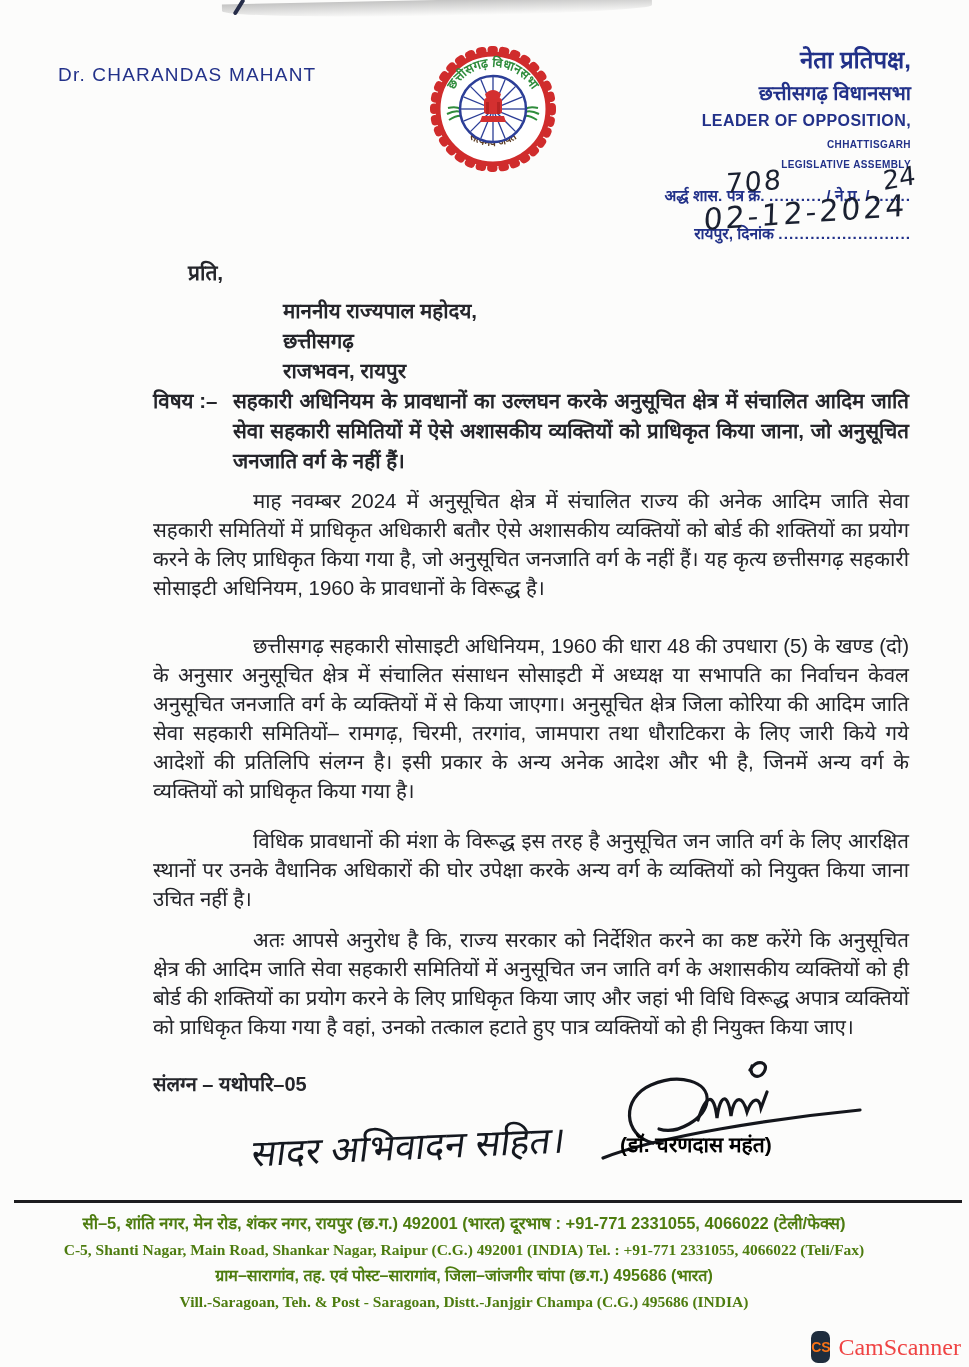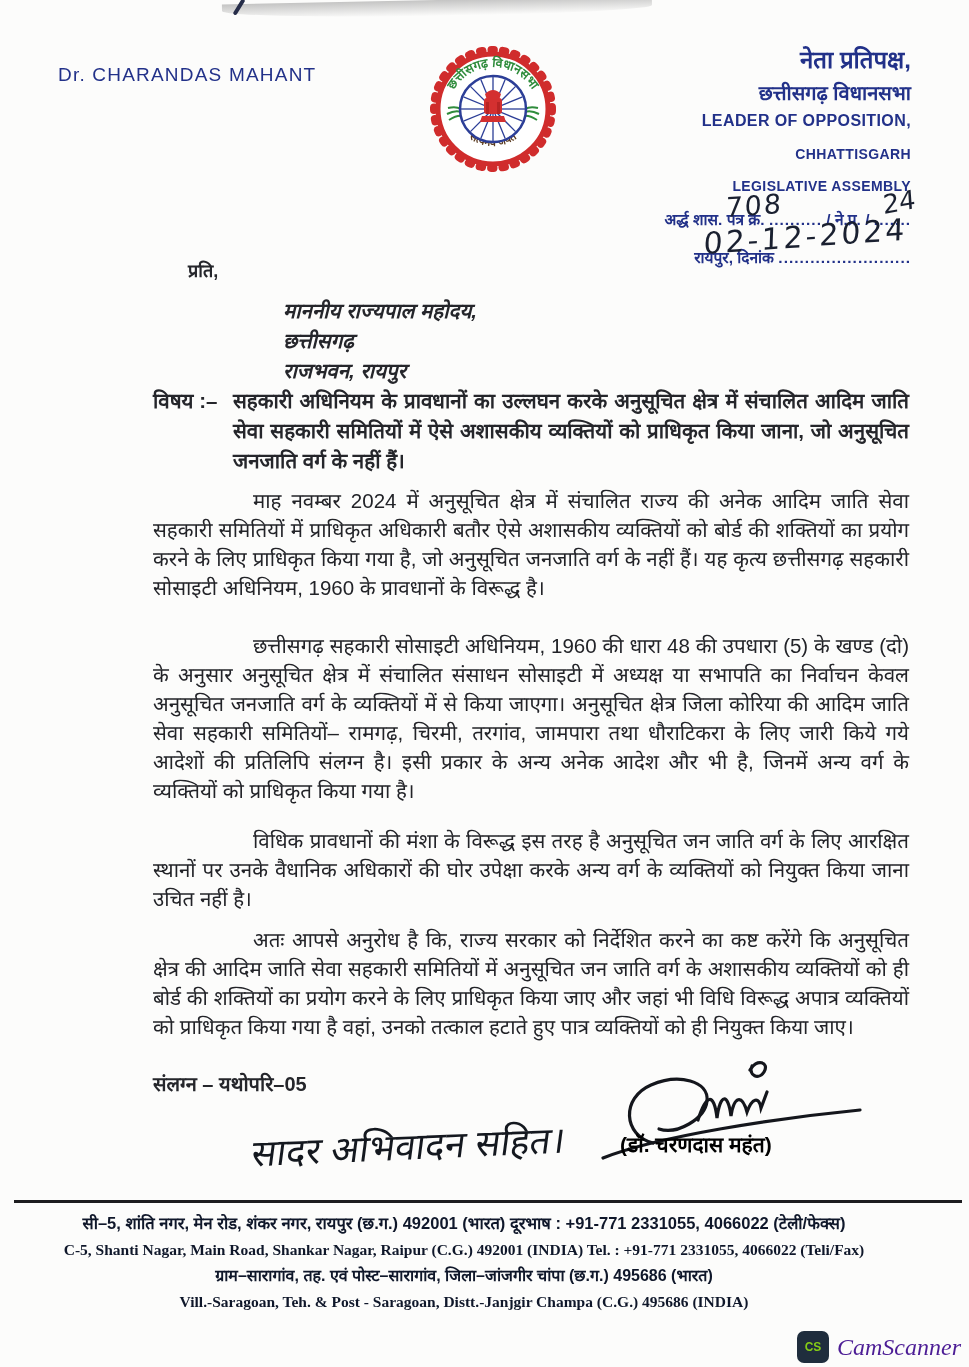--- a/index.html
+++ b/index.html
@@ -21,34 +21,34 @@
   }
   
   .name-block { position:absolute; left:58px; top:56px; color:#223189; }
   .name-hi { font-size:28px; font-weight:700; letter-spacing:.5px; }
   .name-en { font-size:19px; font-weight:400; letter-spacing:1.2px; margin-top:8px; }
   .emblem { position:absolute; left:425px; top:36px; }
   .right-block { position:absolute; right:58px; top:42px; width:360px; text-align:right; color:#223189; }
   .title-hi { font-size:24px; font-weight:700; }
   .org-hi   { font-size:20px; font-weight:600; margin-top:4px; }
   .title-en { font-size:16px; font-weight:700; margin-top:6px; letter-spacing:.4px; }
-  .org-en   { font-size:14px; font-weight:700; letter-spacing:.4px; margin-top:16px; }
+  .org-en   { font-size:10px; font-weight:700; letter-spacing:.4px; margin-top:9px; }
   .ref-row  { position:relative; margin-top:14px; font-size:15.5px; font-weight:600; white-space:nowrap; }
   .date-row { position:relative; margin-top:16px; font-size:15.5px; font-weight:600; white-space:nowrap; }
   .dots { letter-spacing:1px; }
   .hand {
     position:absolute; color:#1a2030; font-weight:500;
     font-family:"DejaVu Sans",sans-serif; transform-origin:left bottom;
   }
   .hand-ref1 { right:128px; top:-16px; font-size:27px; transform:rotate(-4deg) skewX(-6deg); letter-spacing:2px;}
   .hand-ref2 { right:-6px;  top:-18px; font-size:26px; transform:rotate(-10deg) skewX(-6deg); }
   .hand-date { right:4px;   top:-20px; font-size:30px; transform:rotate(-4deg) skewX(-6deg); letter-spacing:3px; }
   
-  .recipient-salutation { position:absolute; left:188px; top:258px; font-size:18px; font-weight:600; }
-  .recipient-lines { position:absolute; left:283px; top:296px; font-size:20.5px; line-height:30px;font-style:italic; }
+  .recipient-salutation { position:absolute; left:188px; top:258px; font-size:21px; font-weight:600; }
+  .recipient-lines { position:absolute; left:283px; top:296px; font-size:20.5px; line-height:30px; }
   .recipient-lines .r0 { font-weight:700; }
   .recipient-lines .r1, .recipient-lines .r2 { font-weight:600; }
   .subject { position:absolute; left:153px; top:386px; width:756px; display:flex; font-weight:700; font-size:20.5px; line-height:30px; }
   .subject-label { flex:0 0 80px; }
   .subject-text  { flex:1; text-align:justify; }
   .para {
     position:absolute; left:153px; width:756px;
     font-size:20.5px; line-height:29px; font-weight:500;
     text-align:justify; text-indent:100px; color:#222328;
   }
@@ -56,33 +56,33 @@
   .enclosure { position:absolute; left:153px; top:1070px; font-size:20px; font-weight:600; }
   .handwritten-note {
     position:absolute; left:252px; top:1118px; width:380px;
     font-size:37px; color:#14181f; font-weight:500;
     transform:rotate(-2.5deg) skewX(-10deg); white-space:nowrap;
   }
   .signature-block { position:absolute; left:598px; top:1048px; width:270px; }
   .signatory { position:absolute; left:620px; top:1130px; font-size:21px; font-weight:700; color:#000000; white-space:nowrap; }
   
   .footer-rule { position:absolute; left:14px; top:1200px; width:948px; height:3px; background:#1d1d1f; }
-  .footer { position:absolute; left:0; top:1210px; width:928px; text-align:center; color:#0f172a; }
+  .footer { position:absolute; left:0; top:1210px; width:928px; text-align:center; color:#4d7c0f; }
   .footer .f0 { font-size:16.5px; font-weight:700; line-height:27px; }
   .footer .f1 { font-size:15.5px; font-weight:600; line-height:26px; font-family:"Liberation Serif","DejaVu Serif",serif; }
   .footer .f2 { font-size:16px;   font-weight:700; line-height:26px; }
   .footer .f3 { font-size:15.5px; font-weight:600; line-height:26px; font-family:"Liberation Serif","DejaVu Serif",serif; }
   
   .camscanner { position:absolute; right:8px; bottom:4px; display:flex; align-items:center; gap:8px; }
   .cs-badge {
-    width:32px; height:32px; border-radius:7px; background:#1f2d3d;
-    color:#84cc16; font-weight:700; font-size:12px;
+    width:19px; height:32px; border-radius:7px; background:#1f2d3d;
+    color:#f97316; font-weight:700; font-size:14px;
     display:flex; align-items:center; justify-content:center;
   }
-  .cs-label { font-family:"Liberation Serif","DejaVu Serif",serif; font-size:24px; color:#4c1d95;font-style:italic; }
+  .cs-label { font-family:"Liberation Serif","DejaVu Serif",serif; font-size:24px; color:#ef4444; }
 </style>
 </head>
 <body>
 
 <div class="page">
 
   <div class="top-shadow"></div>
   <div class="pen-mark"></div>
 
   <div class="name-block">

